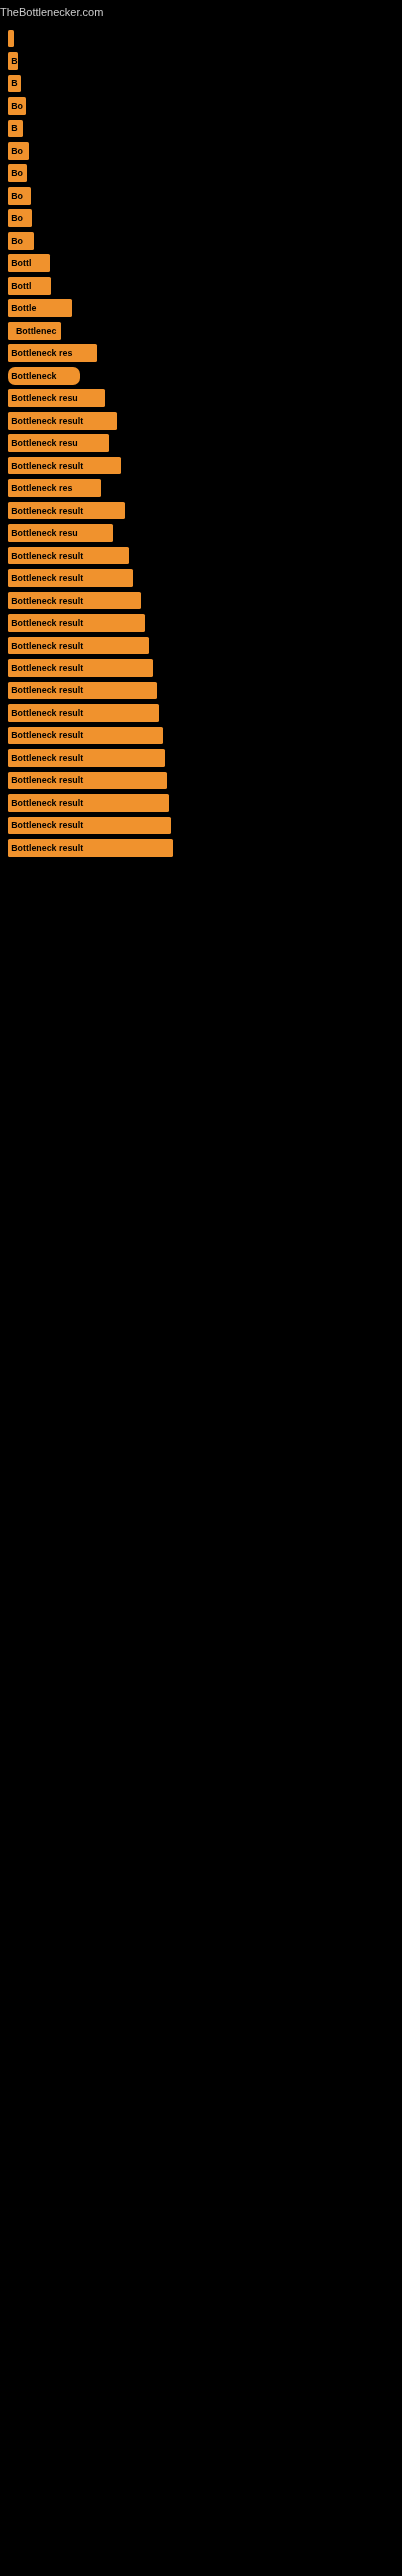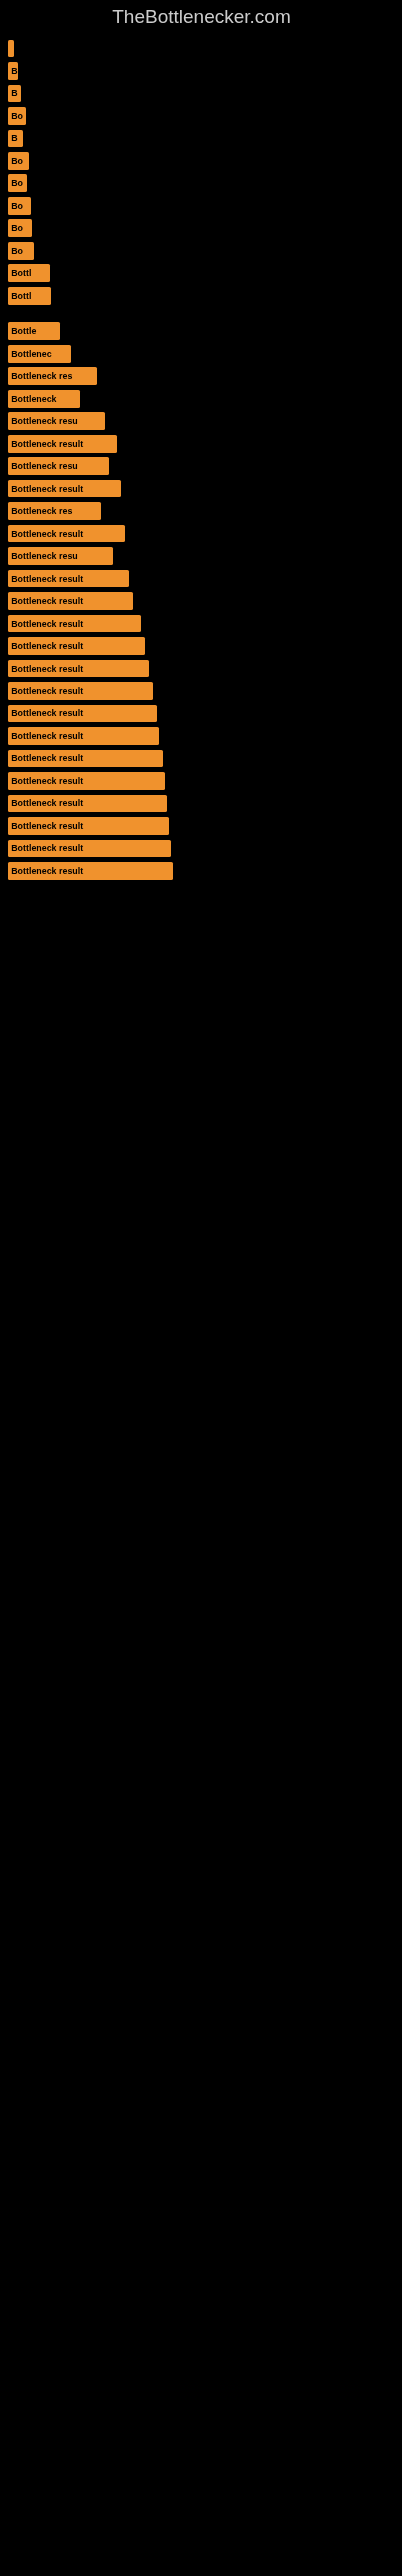--- a/index.html
+++ b/index.html
@@ -9,22 +9,21 @@
     }
     body {
       background-color: #000;
       width: 403px;
       min-height: 2576px;
       font-family: Arial, sans-serif;
       position: relative;
     }
     .site-title {
       color: #ccc;
-      font-size: 19px;
-      text-align: center;
+      font-size: 11px;
       padding: 6.4px 0 3.2px 0;
       font-weight: normal;
     }
     .bars-container {
       padding: 8px 0 8px 8px;
     }
     .bar-row {
       display: flex;
       align-items: center;
       margin-bottom: 4.8px;
@@ -105,36 +104,36 @@
       <div class="bar" style="width: 42px;">
         <span class="bar-label">Bottl</span>
       </div>
     </div>
     <div class="bar-row">
       <div class="bar" style="width: 43px;">
         <span class="bar-label">Bottl</span>
       </div>
     </div>
     <div class="bar-row">
-      <div class="bar" style="width: 52px; margin-top: 13px;">
+      <div class="bar" style="width: 64px;">
         <span class="bar-label">Bottle</span>
       </div>
     </div>
     <div class="bar-row">
-      <div class="bar" style="width: 63px;">
+      <div class="bar" style="width: 53px; justify-content: center;">
         <span class="bar-label">Bottlenec</span>
       </div>
     </div>
     <div class="bar-row">
       <div class="bar" style="width: 89px;">
         <span class="bar-label">Bottleneck res</span>
       </div>
     </div>
     <div class="bar-row">
-      <div class="bar" style="width: 72px;">
+      <div class="bar" style="width: 72px; border-radius: 7px;">
         <span class="bar-label">Bottleneck</span>
       </div>
     </div>
     <div class="bar-row">
       <div class="bar" style="width: 97px;">
         <span class="bar-label">Bottleneck resu</span>
       </div>
     </div>
     <div class="bar-row">
       <div class="bar" style="width: 109px;">

